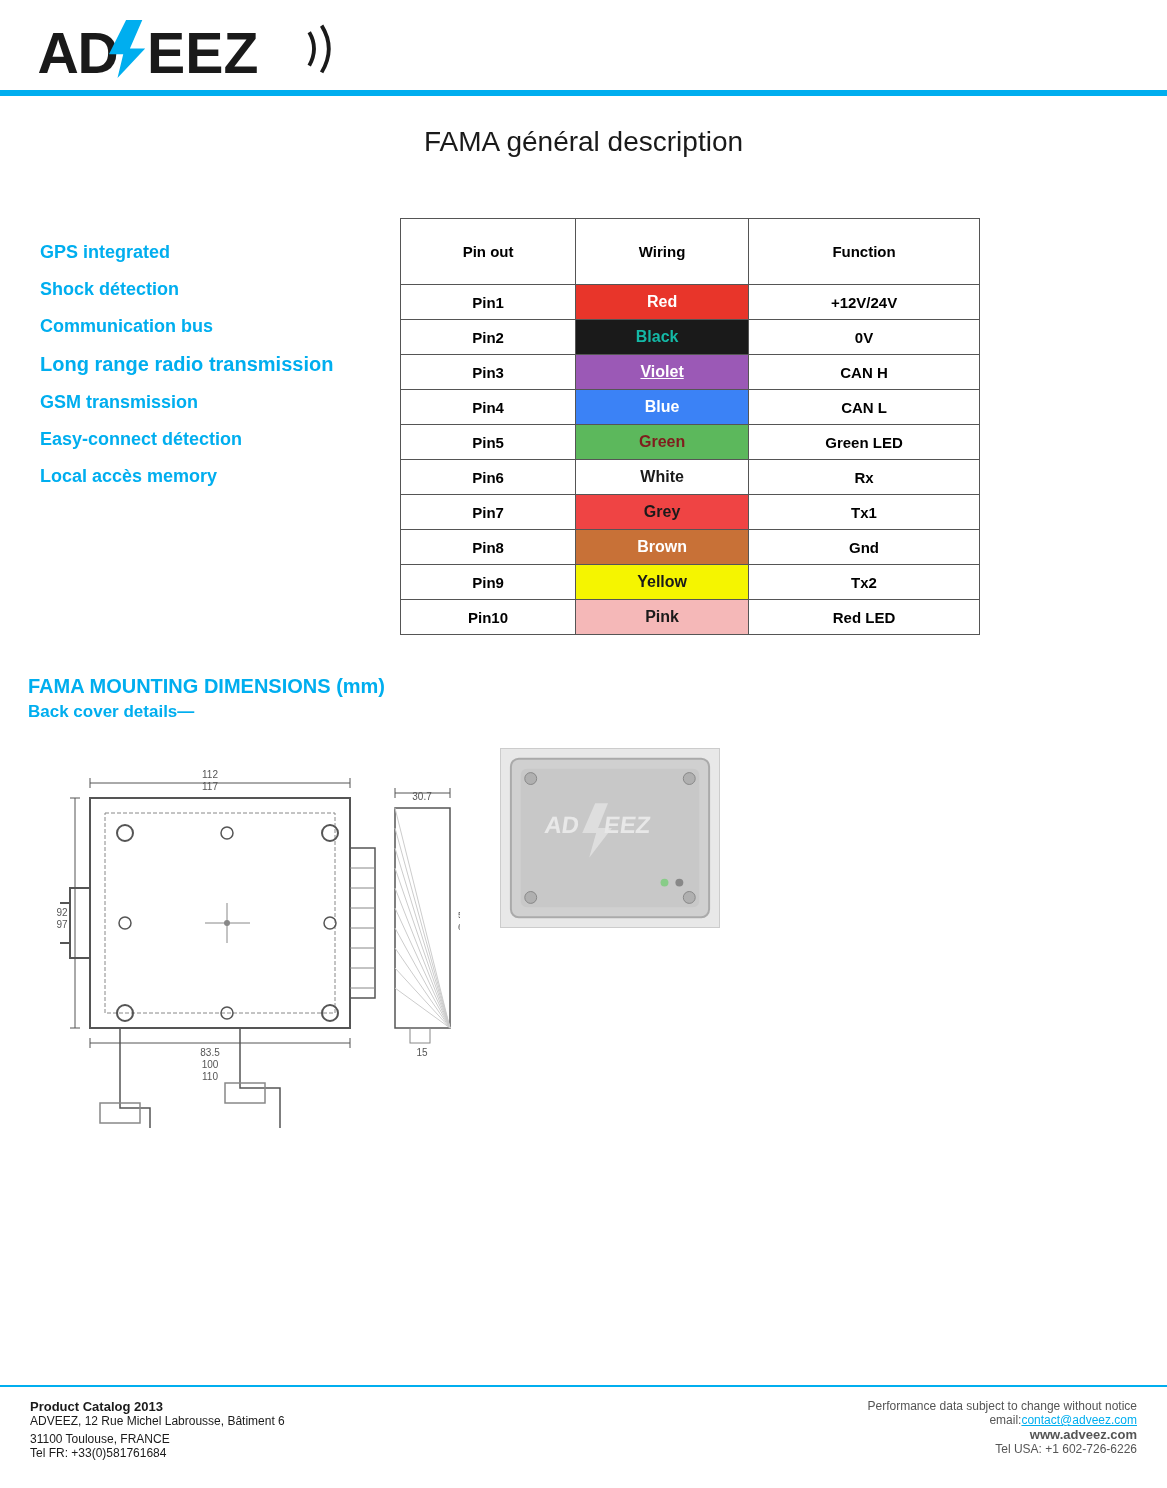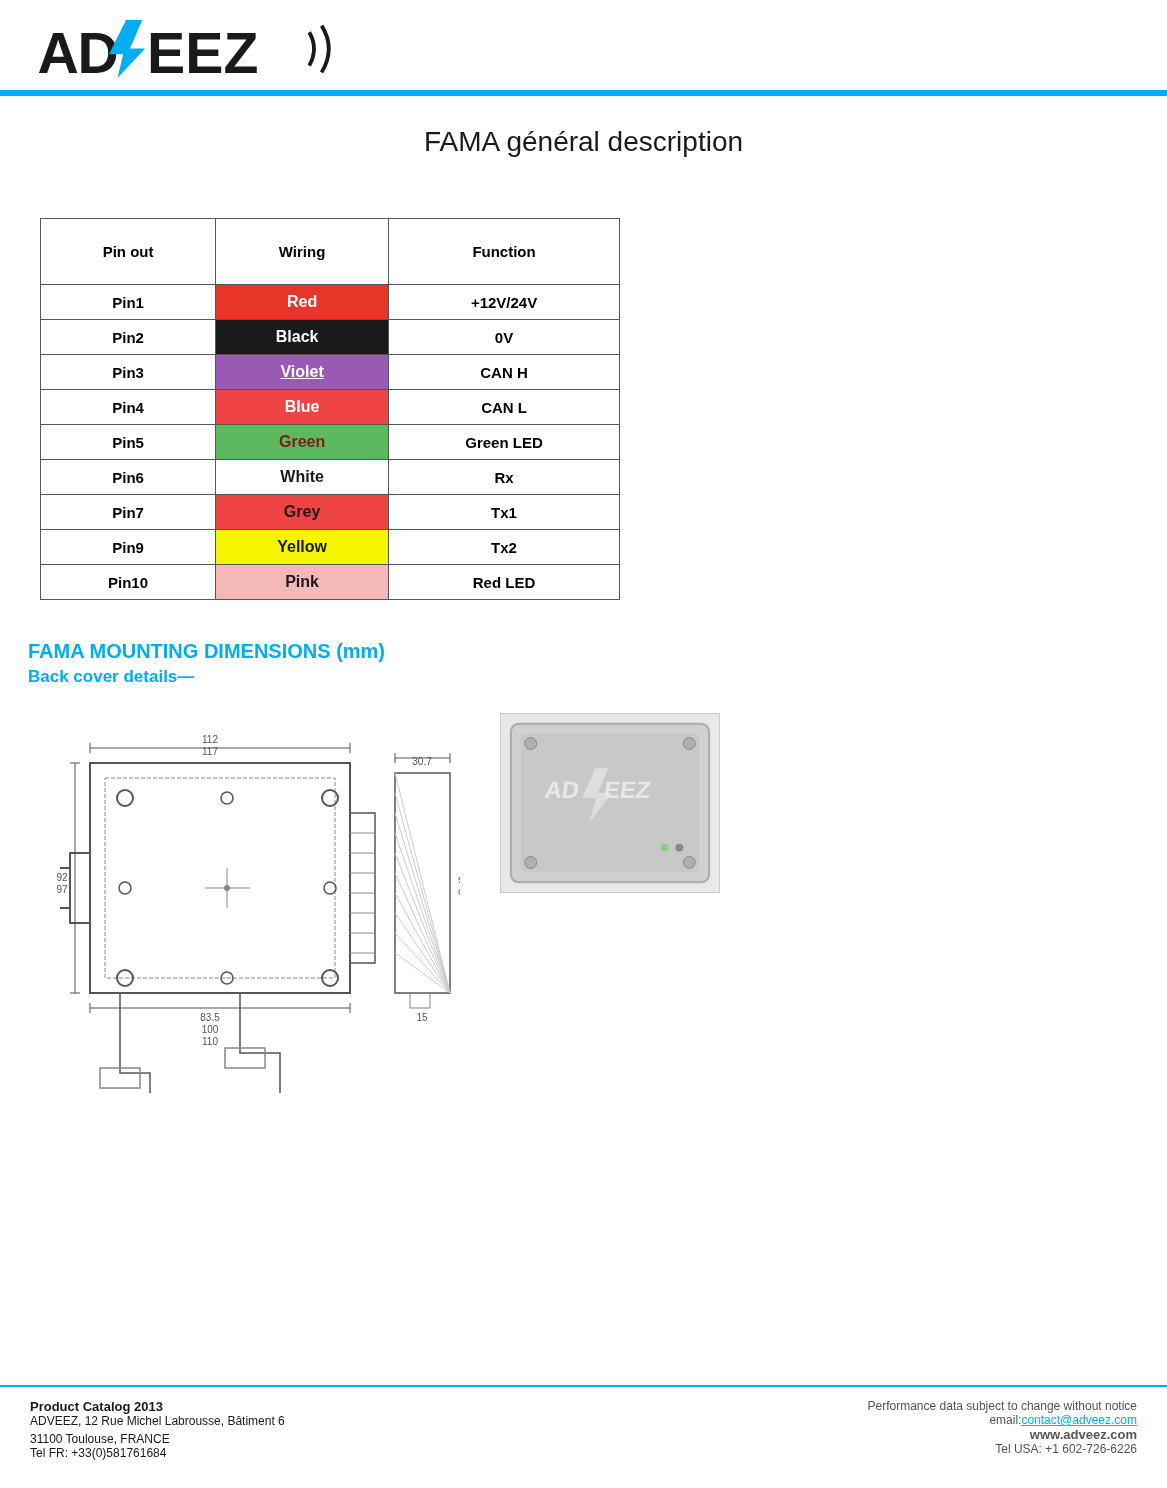--- a/index.html
+++ b/index.html
@@ -96,21 +96,21 @@
     }
     .pin-table td.function-cell {
       background: #fff;
       font-weight: 700;
     }
 
     
     .wiring-red { background: #e8352a; color: #e8352a; }
     .wiring-black { background: #1a1a1a; color: #1a1a1a; }
     .wiring-violet { background: #9b59b6; color: #9b59b6; }
-    .wiring-blue { background: #ef4444; color: #00aeef; }
+    .wiring-blue { background: #3b82f6; color: #00aeef; }
     .wiring-green { background: #5cb85c; color: #7f1d1d; }
     .wiring-white { background: #fff; color: #1a1a1a; }
     .wiring-grey { background: #ef4444; color: #1a1a1a; }
     .wiring-brown { background: #c87137; color: #c87137; }
     .wiring-yellow { background: #f5f500; color: #1a1a1a; }
     .wiring-pink { background: #f5b8b8; color: #1a1a1a; }
 
     
     .mounting-section {
       padding: 20px 40px 10px 28px;
@@ -230,39 +230,48 @@
 </div>
 
 <div class="divider-line"></div>
 
 <div class="page-title-section">
   <h1 class="page-title">FAMA général description</h1>
 </div>
 
 <div class="main-content">
 
+  <div class="feature-list">
+    <div class="feature-item">GPS integrated</div>
+    <div class="feature-item">Shock détection</div>
+    <div class="feature-item">Communication bus</div>
+    <div class="feature-item long-range">Long range radio transmission</div>
+    <div class="feature-item">GSM transmission</div>
+    <div class="feature-item">Easy-connect détection</div>
+    <div class="feature-item">Local accès memory</div>
+  </div>
 
   <div class="pin-table-container">
     <table class="pin-table">
       <thead>
         <tr>
           <th>Pin out</th>
           <th>Wiring</th>
           <th>Function</th>
         </tr>
       </thead>
       <tbody id="pin-table-body">
       <tr>
             <td class="pin-num">Pin1</td>
             <td class="wiring-cell wiring-red" style="color: rgb(255, 255, 255);">Red</td>
             <td class="function-cell">+12V/24V</td>
           </tr>
           <tr>
             <td class="pin-num">Pin2</td>
-            <td class="wiring-cell wiring-black" style="color: #ffffff; padding-left: 6px;">Black</td>
+            <td class="wiring-cell wiring-black" style="color: #14b8a6; padding-left: 6px;">Black</td>
             <td class="function-cell">0V</td>
           </tr>
           <tr>
             <td class="pin-num">Pin3</td>
             <td class="wiring-cell wiring-violet" style="color: rgb(255, 255, 255); text-decoration: underline;">Violet</td>
             <td class="function-cell">CAN H</td>
           </tr>
           <tr>
             <td class="pin-num">Pin4</td>
             <td class="wiring-cell wiring-blue" style="color: rgb(255, 255, 255);">Blue</td>
@@ -275,20 +284,25 @@
           </tr>
           <tr>
             <td class="pin-num">Pin6</td>
             <td class="wiring-cell wiring-white">White</td>
             <td class="function-cell">Rx</td>
           </tr>
           <tr>
             <td class="pin-num">Pin7</td>
             <td class="wiring-cell wiring-grey">Grey</td>
             <td class="function-cell">Tx1</td>
+          </tr>
+          <tr>
+            <td class="pin-num">Pin8</td>
+            <td class="wiring-cell wiring-brown" style="color: rgb(255, 255, 255);">Brown</td>
+            <td class="function-cell">Gnd</td>
           </tr>
           <tr>
             <td class="pin-num">Pin9</td>
             <td class="wiring-cell wiring-yellow">Yellow</td>
             <td class="function-cell">Tx2</td>
           </tr>
           <tr>
             <td class="pin-num">Pin10</td>
             <td class="wiring-cell wiring-pink">Pink</td>
             <td class="function-cell">Red LED</td>

